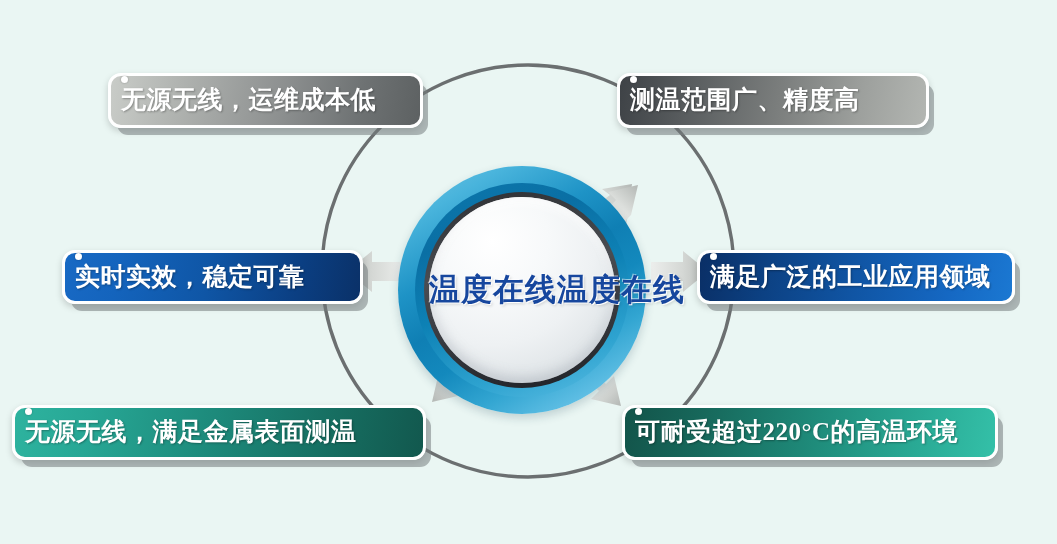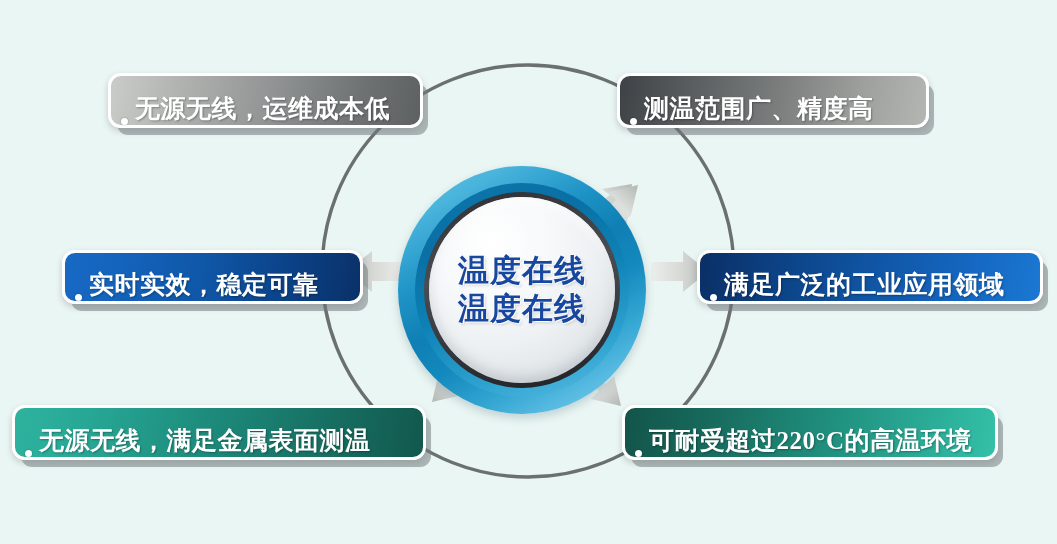--- a/index.html
+++ b/index.html
@@ -86,52 +86,53 @@
   .hub-face {
     position: absolute;
     left: 31px; top: 31px;
     width: 186px; height: 186px;
     border-radius: 50%;
     background:
       radial-gradient(circle at 34% 24%, #ffffff 0%, #f7f9fa 30%, #eef1f3 55%, #dfe4e7 78%, #cfd5d9 100%);
     box-shadow: inset 0 -6px 12px rgba(140,150,160,0.35),
                 inset 0 6px 10px rgba(255,255,255,0.9);
     display: flex;
-    flex-direction: column;
+    flex-direction: row;
     align-items: center;
-    justify-content: center;
+    justify-content: space-between;
   }
   .hub-title-line {
     font-size: 31px;
     font-weight: bold;
     letter-spacing: 1px;
     color: #17479e;
     line-height: 1.22;
     text-shadow: 1px 1px 0 rgba(255,255,255,0.95),
                 -1px -1px 0 rgba(255,255,255,0.55),
                  2px 2px 3px rgba(0,0,0,0.14);
     white-space: nowrap;
   }
 
   
   .feature {
     position: absolute;
     border-radius: 13px;
     border: 3px solid #ffffff;
     box-sizing: border-box;
     display: flex;
-    align-items: flex-end;
+    align-items: flex-start;
     color: #ffffff;
     font-size: 25px;
     font-weight: bold;
     white-space: nowrap;
     padding: 0 12px 0 10px;
     text-shadow: 1px 1px 2px rgba(0,0,0,0.30);
     box-shadow: 7px 9px 0 -2px rgba(120,128,130,0.55),
                 0 3px 7px rgba(0,0,0,0.18);
+    flex-direction: column;
   }
   .feature .bullet {
     display: inline-block;
     width: 7px;
     height: 7px;
     border-radius: 50%;
     background: #ffffff;
     margin-right: 7px;
     flex: 0 0 auto;
     box-shadow: 0 0 2px rgba(0,0,0,0.3);
@@ -147,21 +148,21 @@
   }
   #box-top-right {
     left: 617px; top: 73px; width: 312px; height: 55px;
     background: linear-gradient(100deg, #3e4246 0%, #585c5e 22%, #7b7e7d 52%, #9da09d 78%, #b3b6b2 100%);
   }
   #box-left {
     left: 62px; top: 250px; width: 301px; height: 54px;
     background: linear-gradient(100deg, #1869c4 0%, #1464bd 18%, #0f56a6 48%, #0b3f83 78%, #0a3168 100%);
   }
   #box-right {
-    left: 697px; top: 250px; width: 346px; height: 54px;
+    left: 697px; top: 250px; width: 318px; height: 54px;
     background: linear-gradient(100deg, #0a2f66 0%, #0c4183 22%, #1055a4 50%, #1568c3 80%, #1b78d2 100%);
   }
   #box-bottom-left {
     left: 12px; top: 405px; width: 414px; height: 55px;
     background: linear-gradient(100deg, #2eb39f 0%, #27a795 18%, #1d8a7b 48%, #166d60 78%, #12584e 100%);
   }
   #box-bottom-right {
     left: 622px; top: 405px; width: 376px; height: 55px;
     background: linear-gradient(100deg, #13544a 0%, #17695c 22%, #1f8c7b 52%, #2aab96 80%, #34c0a8 100%);
     font-family: Liberation Serif, serif;

